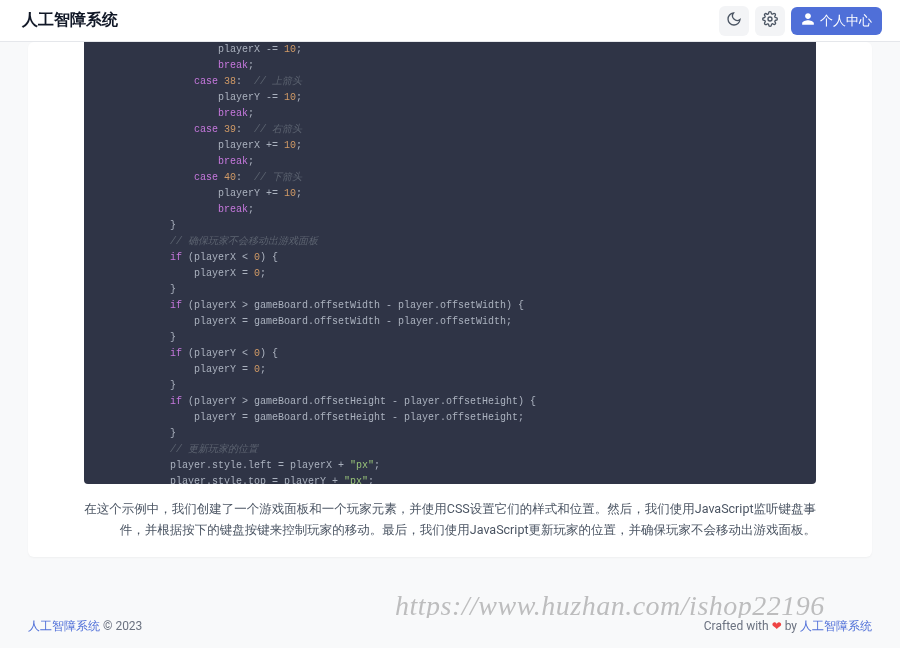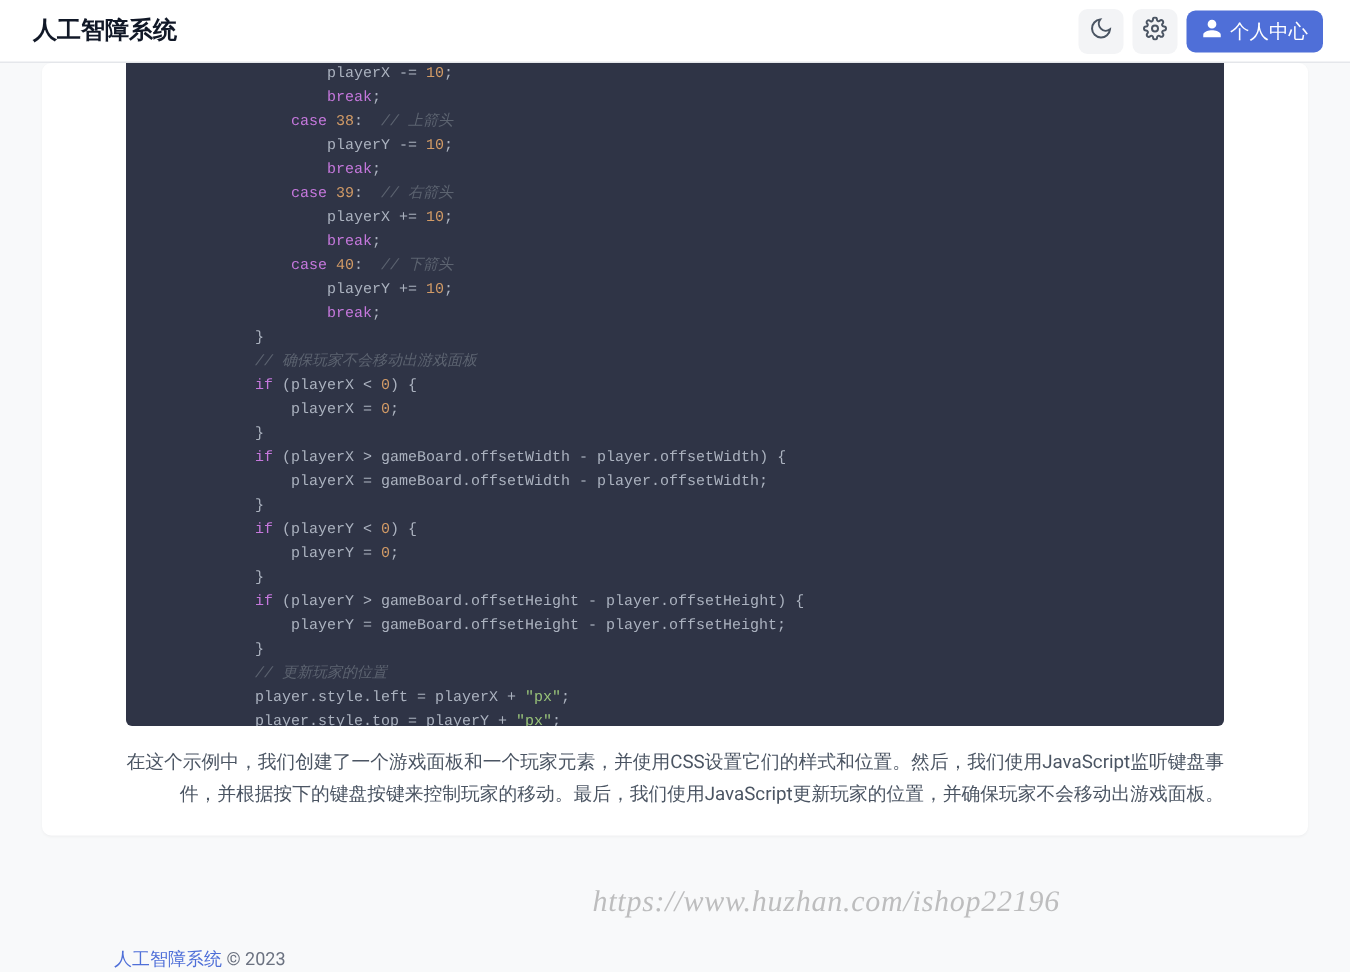--- a/index.html
+++ b/index.html
@@ -135,38 +135,37 @@
     cursor: pointer;
     font-size: 13px;
     font-weight: 500;
   }
   .send-btn svg { width:14px; height:14px; fill:#4f6fd8; }
   .watermark {
     position: absolute;
     left: 395px;
     top: 590px;
     font-family: Georgia, "Times New Roman", serif;
-    font-size: 20px;
+    font-size: 28px;
     font-style: italic;
     color: rgba(100,100,100,0.4);
     letter-spacing: 0.5px;
     pointer-events: none;
   }
   .footer {
     position: absolute;
     left: 0; right: 0; bottom: 0;
     height: 30px;
     display: flex;
-    align-items: flex-end;
+    align-items: flex-start;
     justify-content: space-between;
     padding: 0 28px;
     font-size: 12px;
     color: #6b7280;
     background: #f8f9fa;
-    margin-left: 48px;
   }
   .footer a { color: #4f6fd8; text-decoration: none; }
   .heart { color: #ef4444; }
 </style>
 </head>
 <body>
 
 <div class="header">
   <div class="header-title">人工智障系统</div>
   <div class="header-actions">
@@ -234,13 +233,16 @@
   </div>
 
 </div>
 
 <div class="watermark">https://www.huzhan.com/ishop22196</div>
 
 <div class="footer">
   <div>
     <a href="#">人工智障系统</a><span> © 2023</span>
   </div>
+  <div>
+    <span>Crafted with </span><span class="heart">❤</span><span> by </span><a href="#">人工智障系统</a>
+  </div>
 </div>
 
 </body></html>

